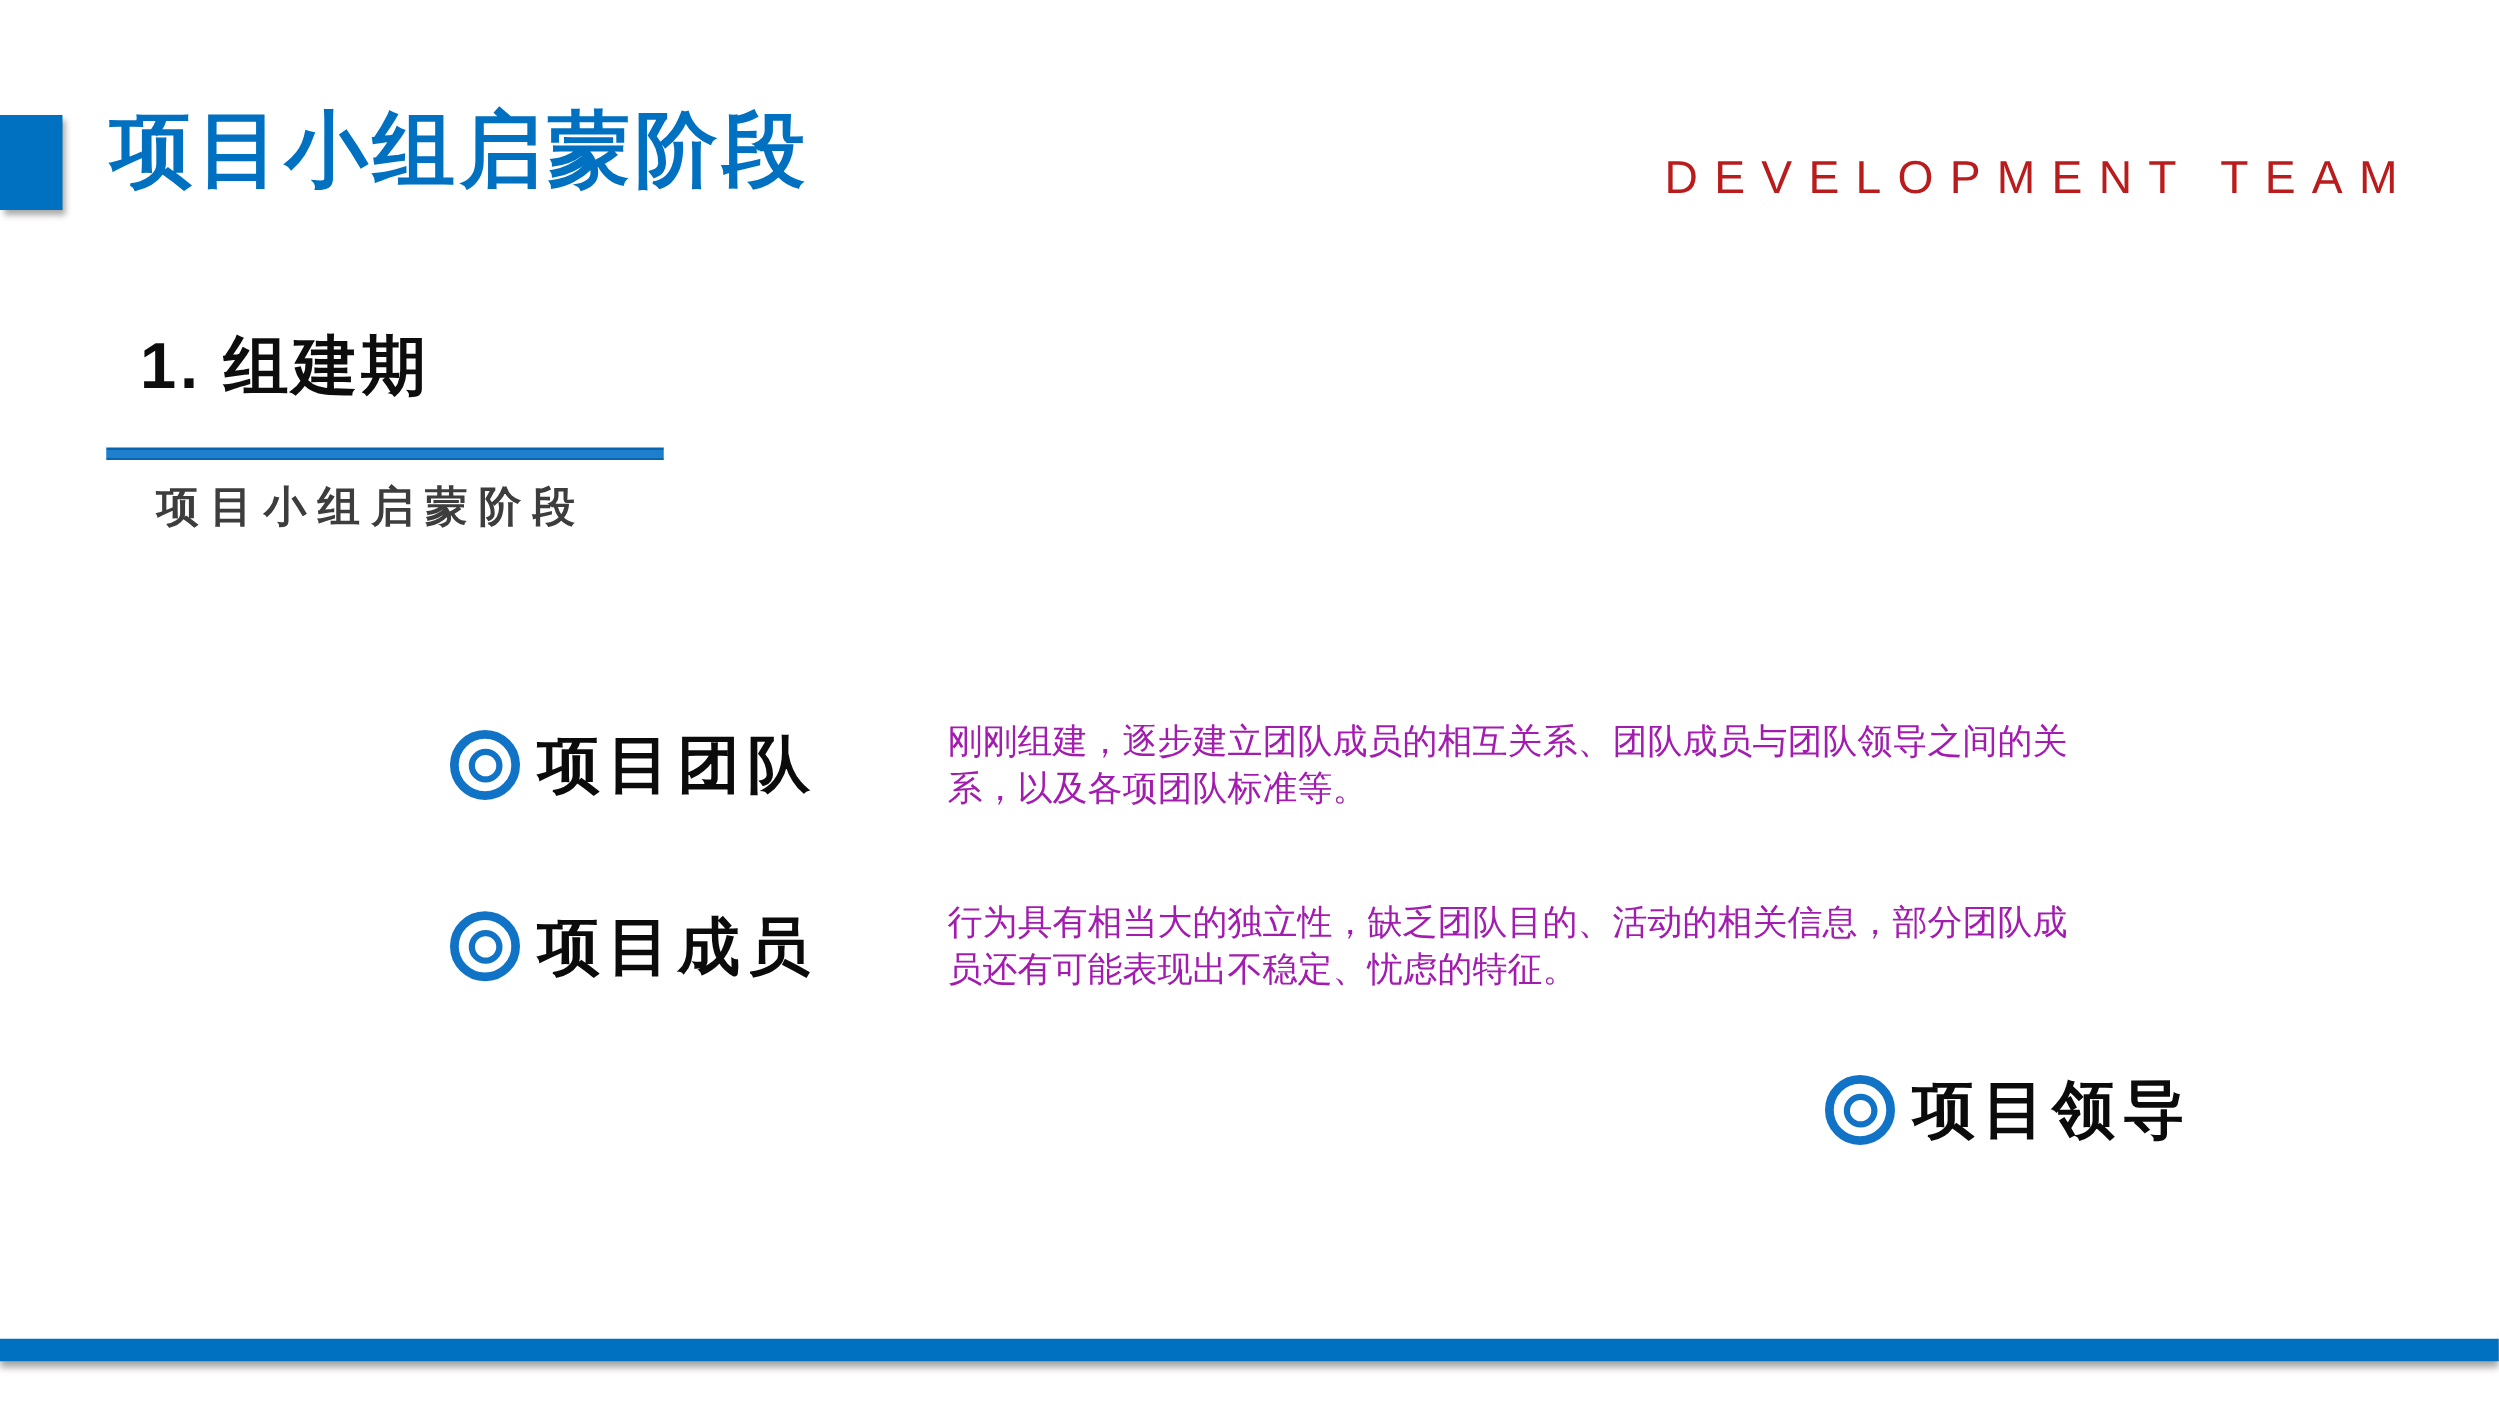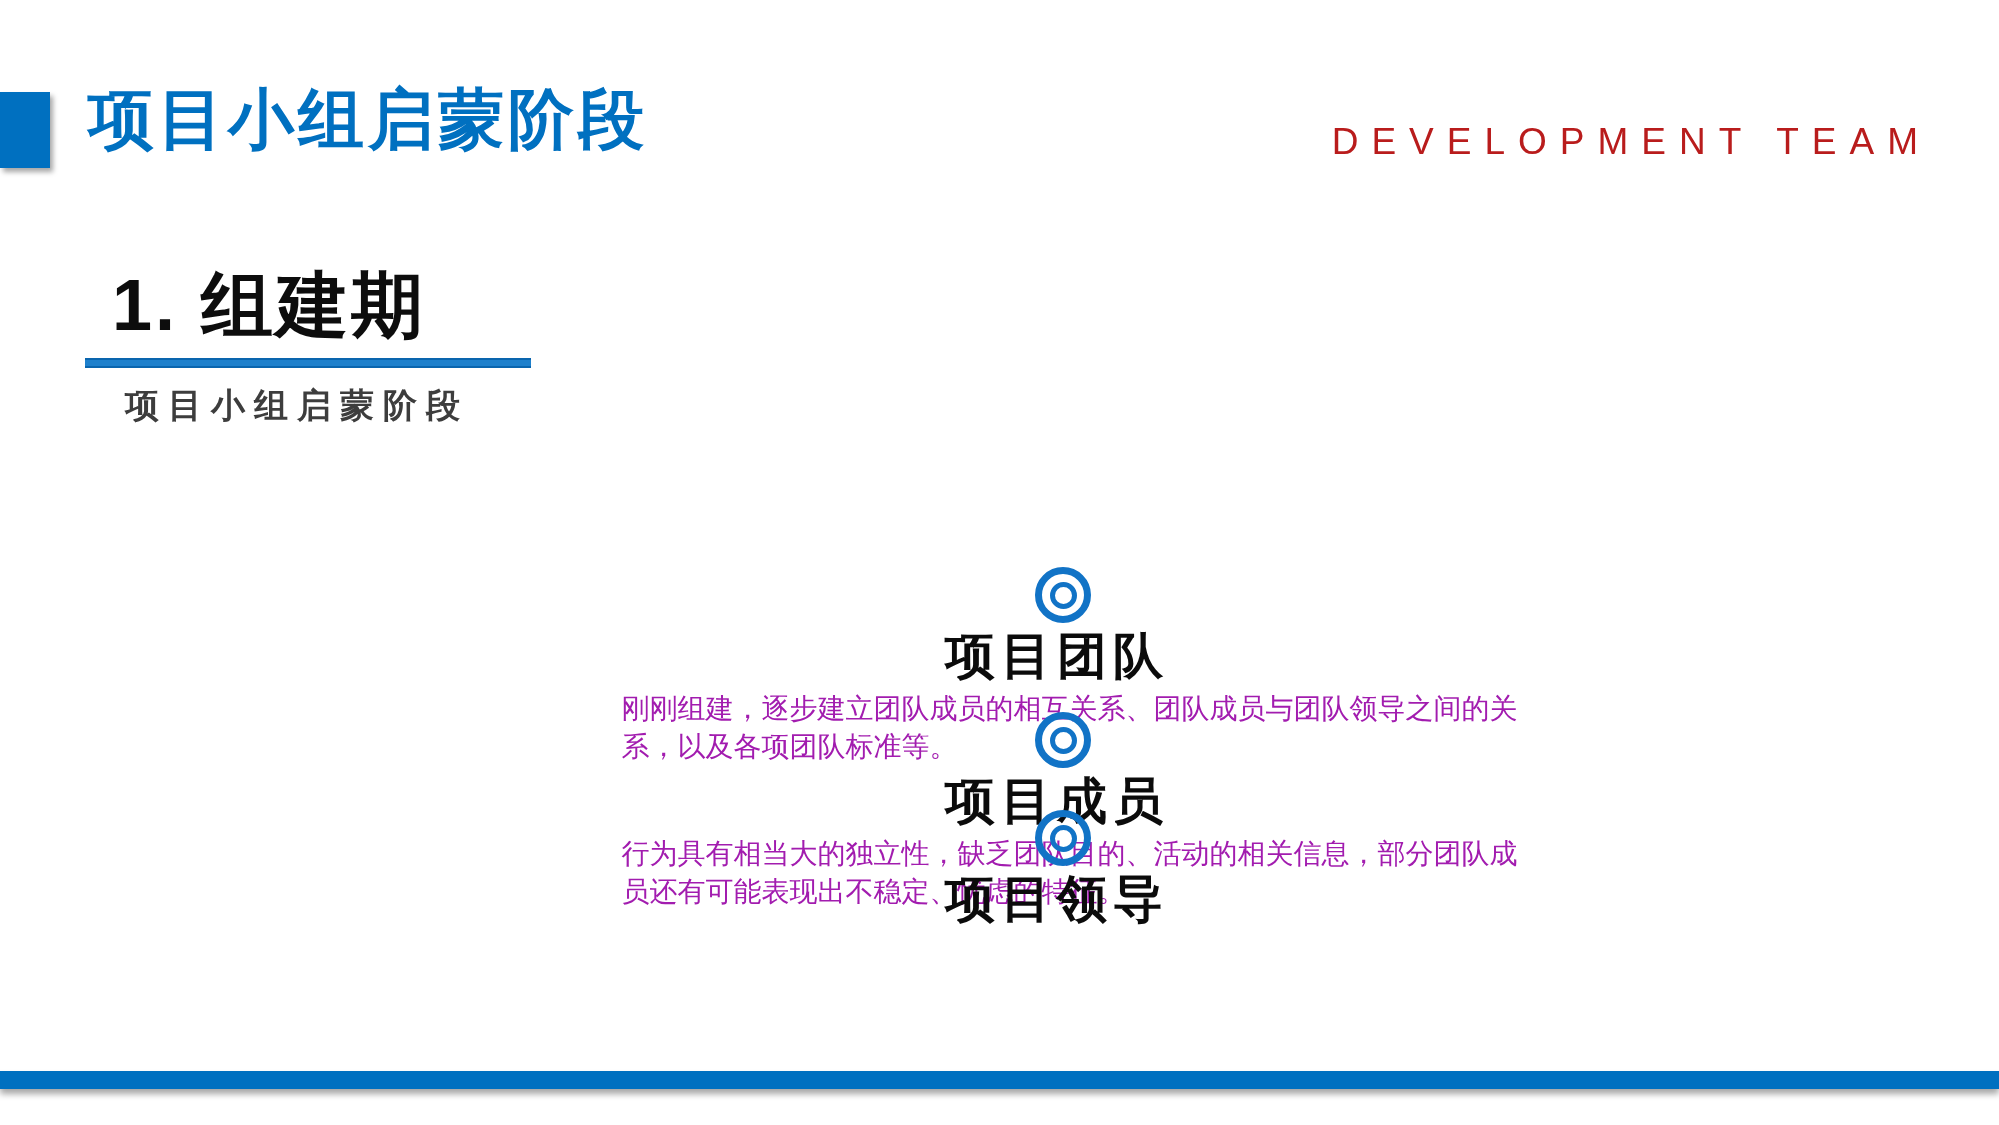--- a/index.html
+++ b/index.html
@@ -37,21 +37,21 @@
     font-weight: 400;
     color: #b91c1c;
     letter-spacing: 13px;
     white-space: nowrap;
   }
 
   
   .section-heading {
     position: absolute;
     left: 112px; top: 258px;
-    font-size: 72px;
+    font-size: 52px;
     font-weight: 800;
     color: #0d0d0d;
     letter-spacing: 3px;
     white-space: nowrap;
   }
   .section-underline {
     position: absolute;
     left: 85px; top: 358px;
     width: 446px; height: 10px;
     background: linear-gradient(to bottom, #0a65ae 0%, #0a65ae 18%, #1e80cc 18%, #1e80cc 82%, #0a65ae 82%, #0a65ae 100%);
@@ -67,21 +67,20 @@
   }
 
   
   .bullet-row {
     position: absolute;
     left: 360px;
     width: 1420px;
     height: 90px;
     display: flex;
     align-items: center;
-    flex-direction: column;
   }
   .bullet-row.row-1 { top: 567px; }
   .bullet-row.row-2 { top: 712px; }
   .bullet-row.row-3 { top: 843px; justify-content: flex-end; }
 
   .bullet-icon {
     width: 56px; height: 56px;
     border: 7px solid #1173C6;
     border-radius: 50%;
     flex: 0 0 auto;

